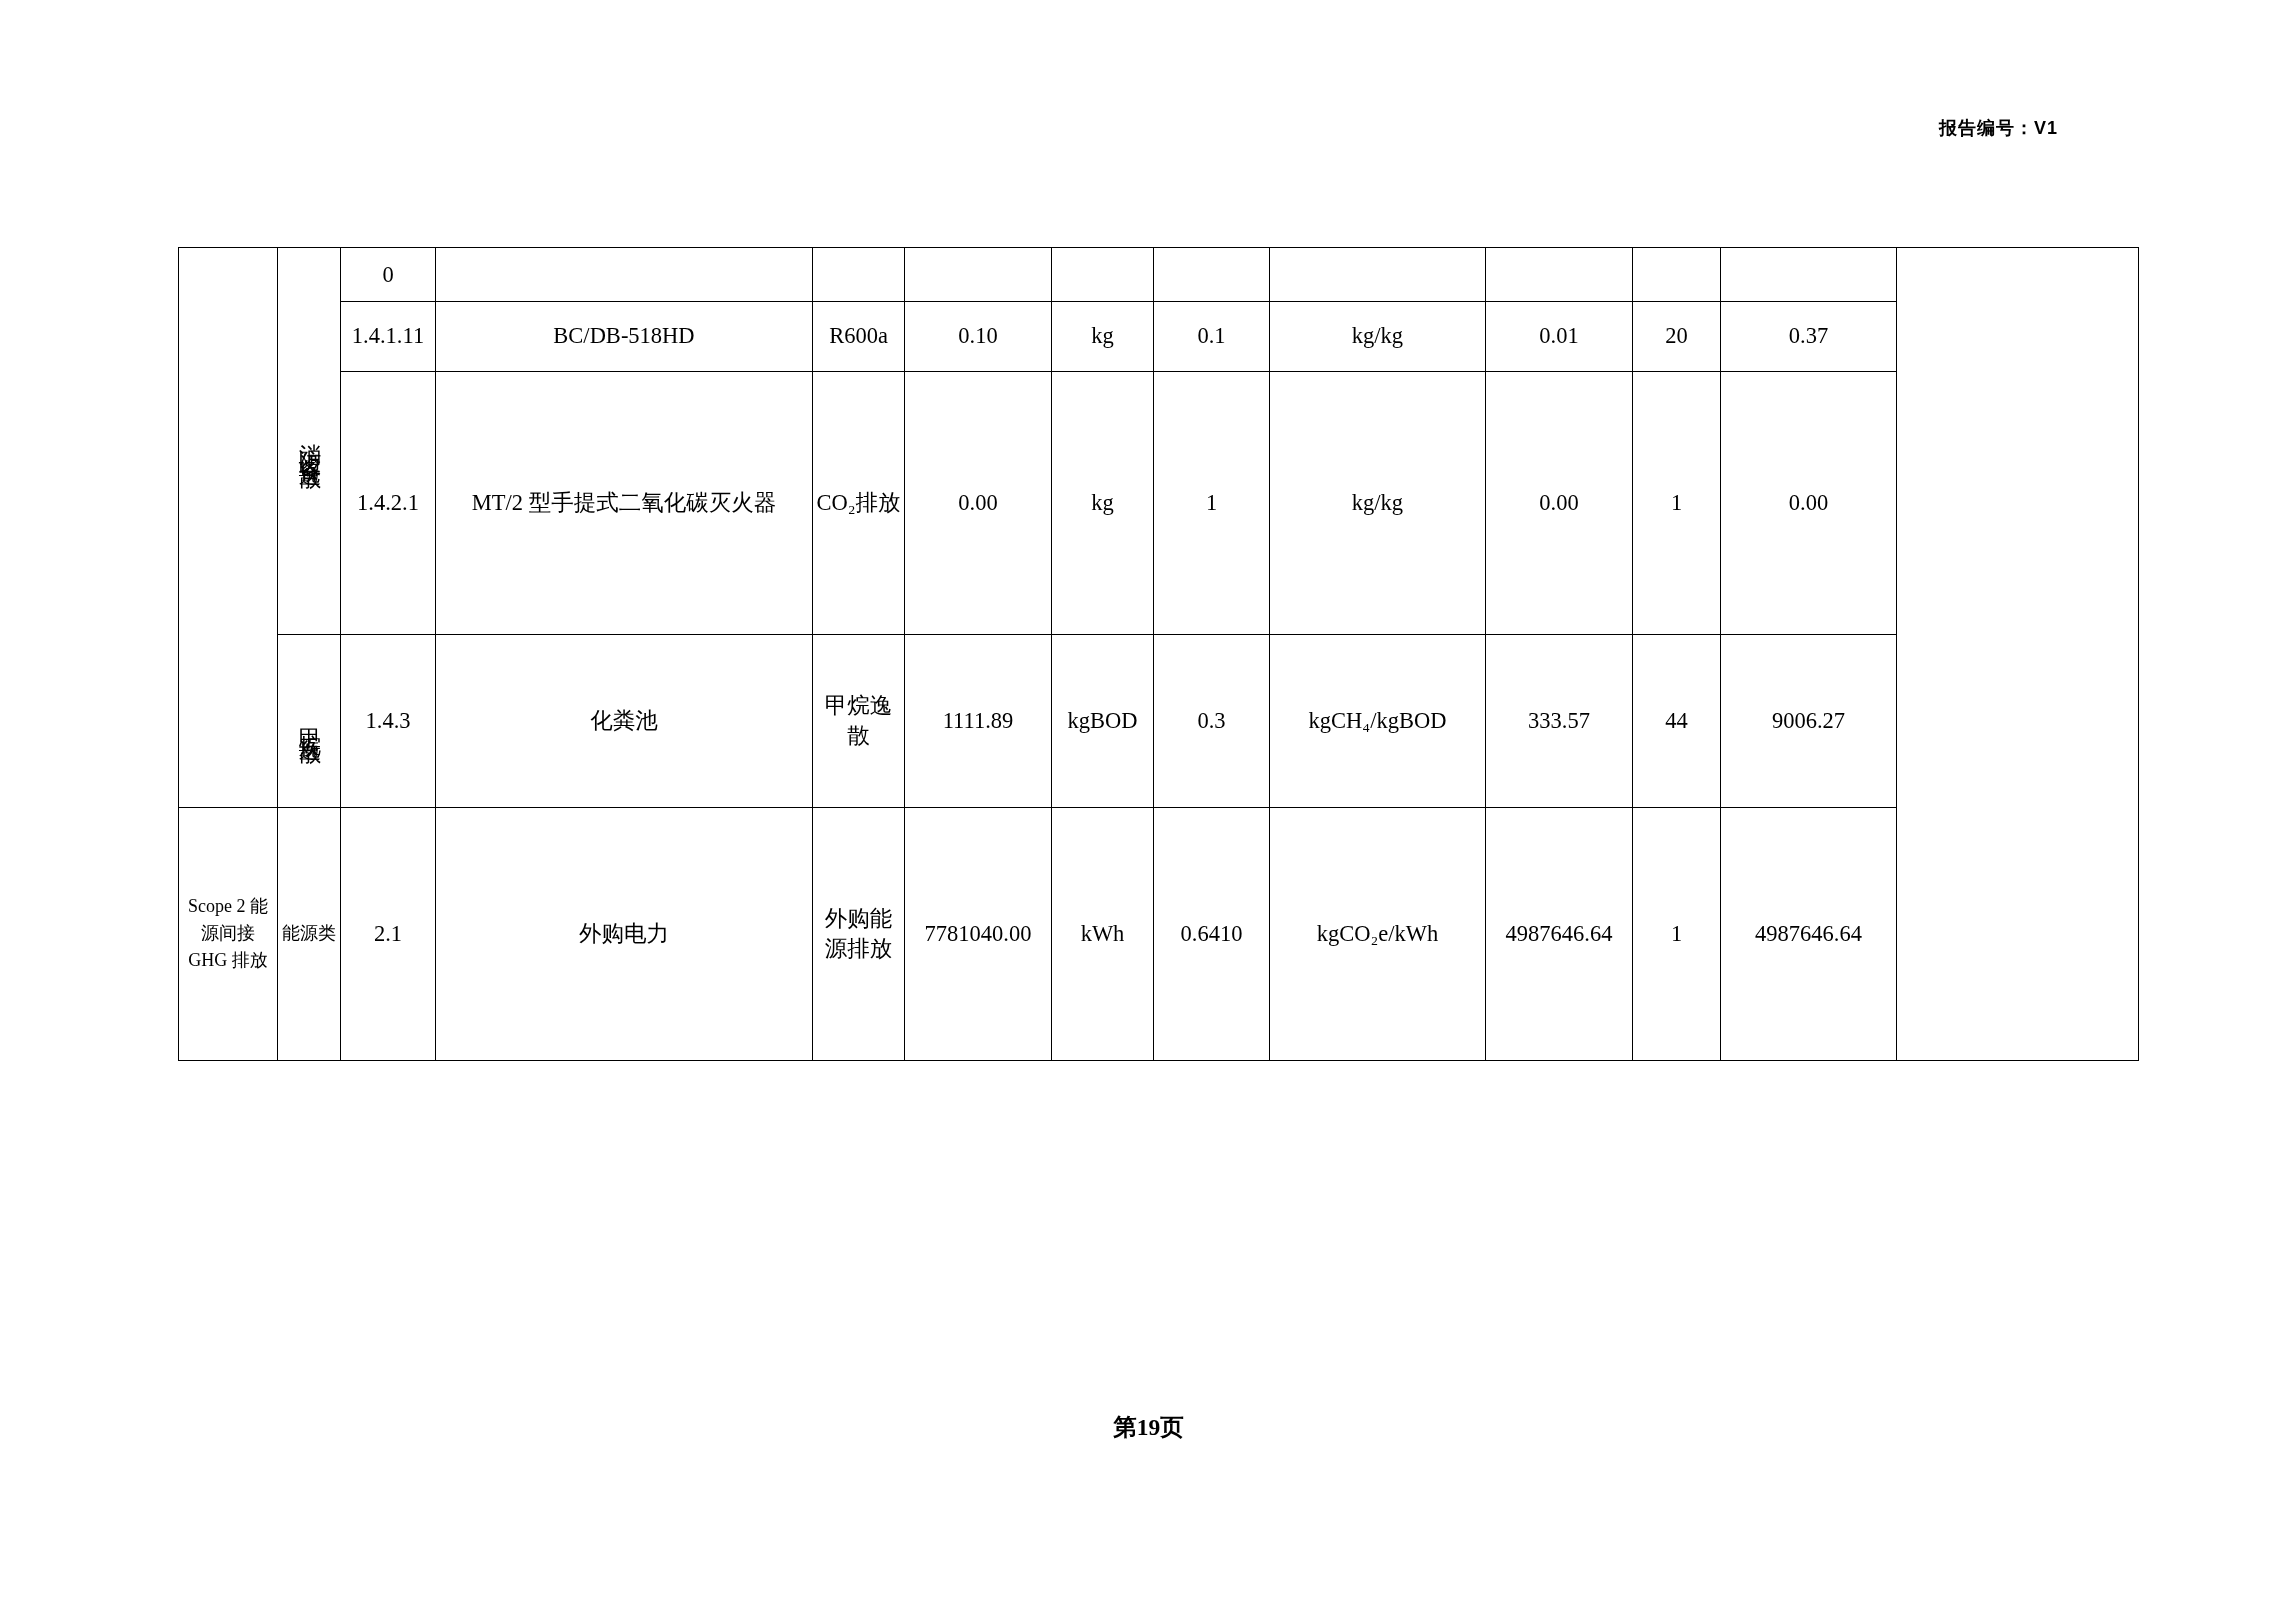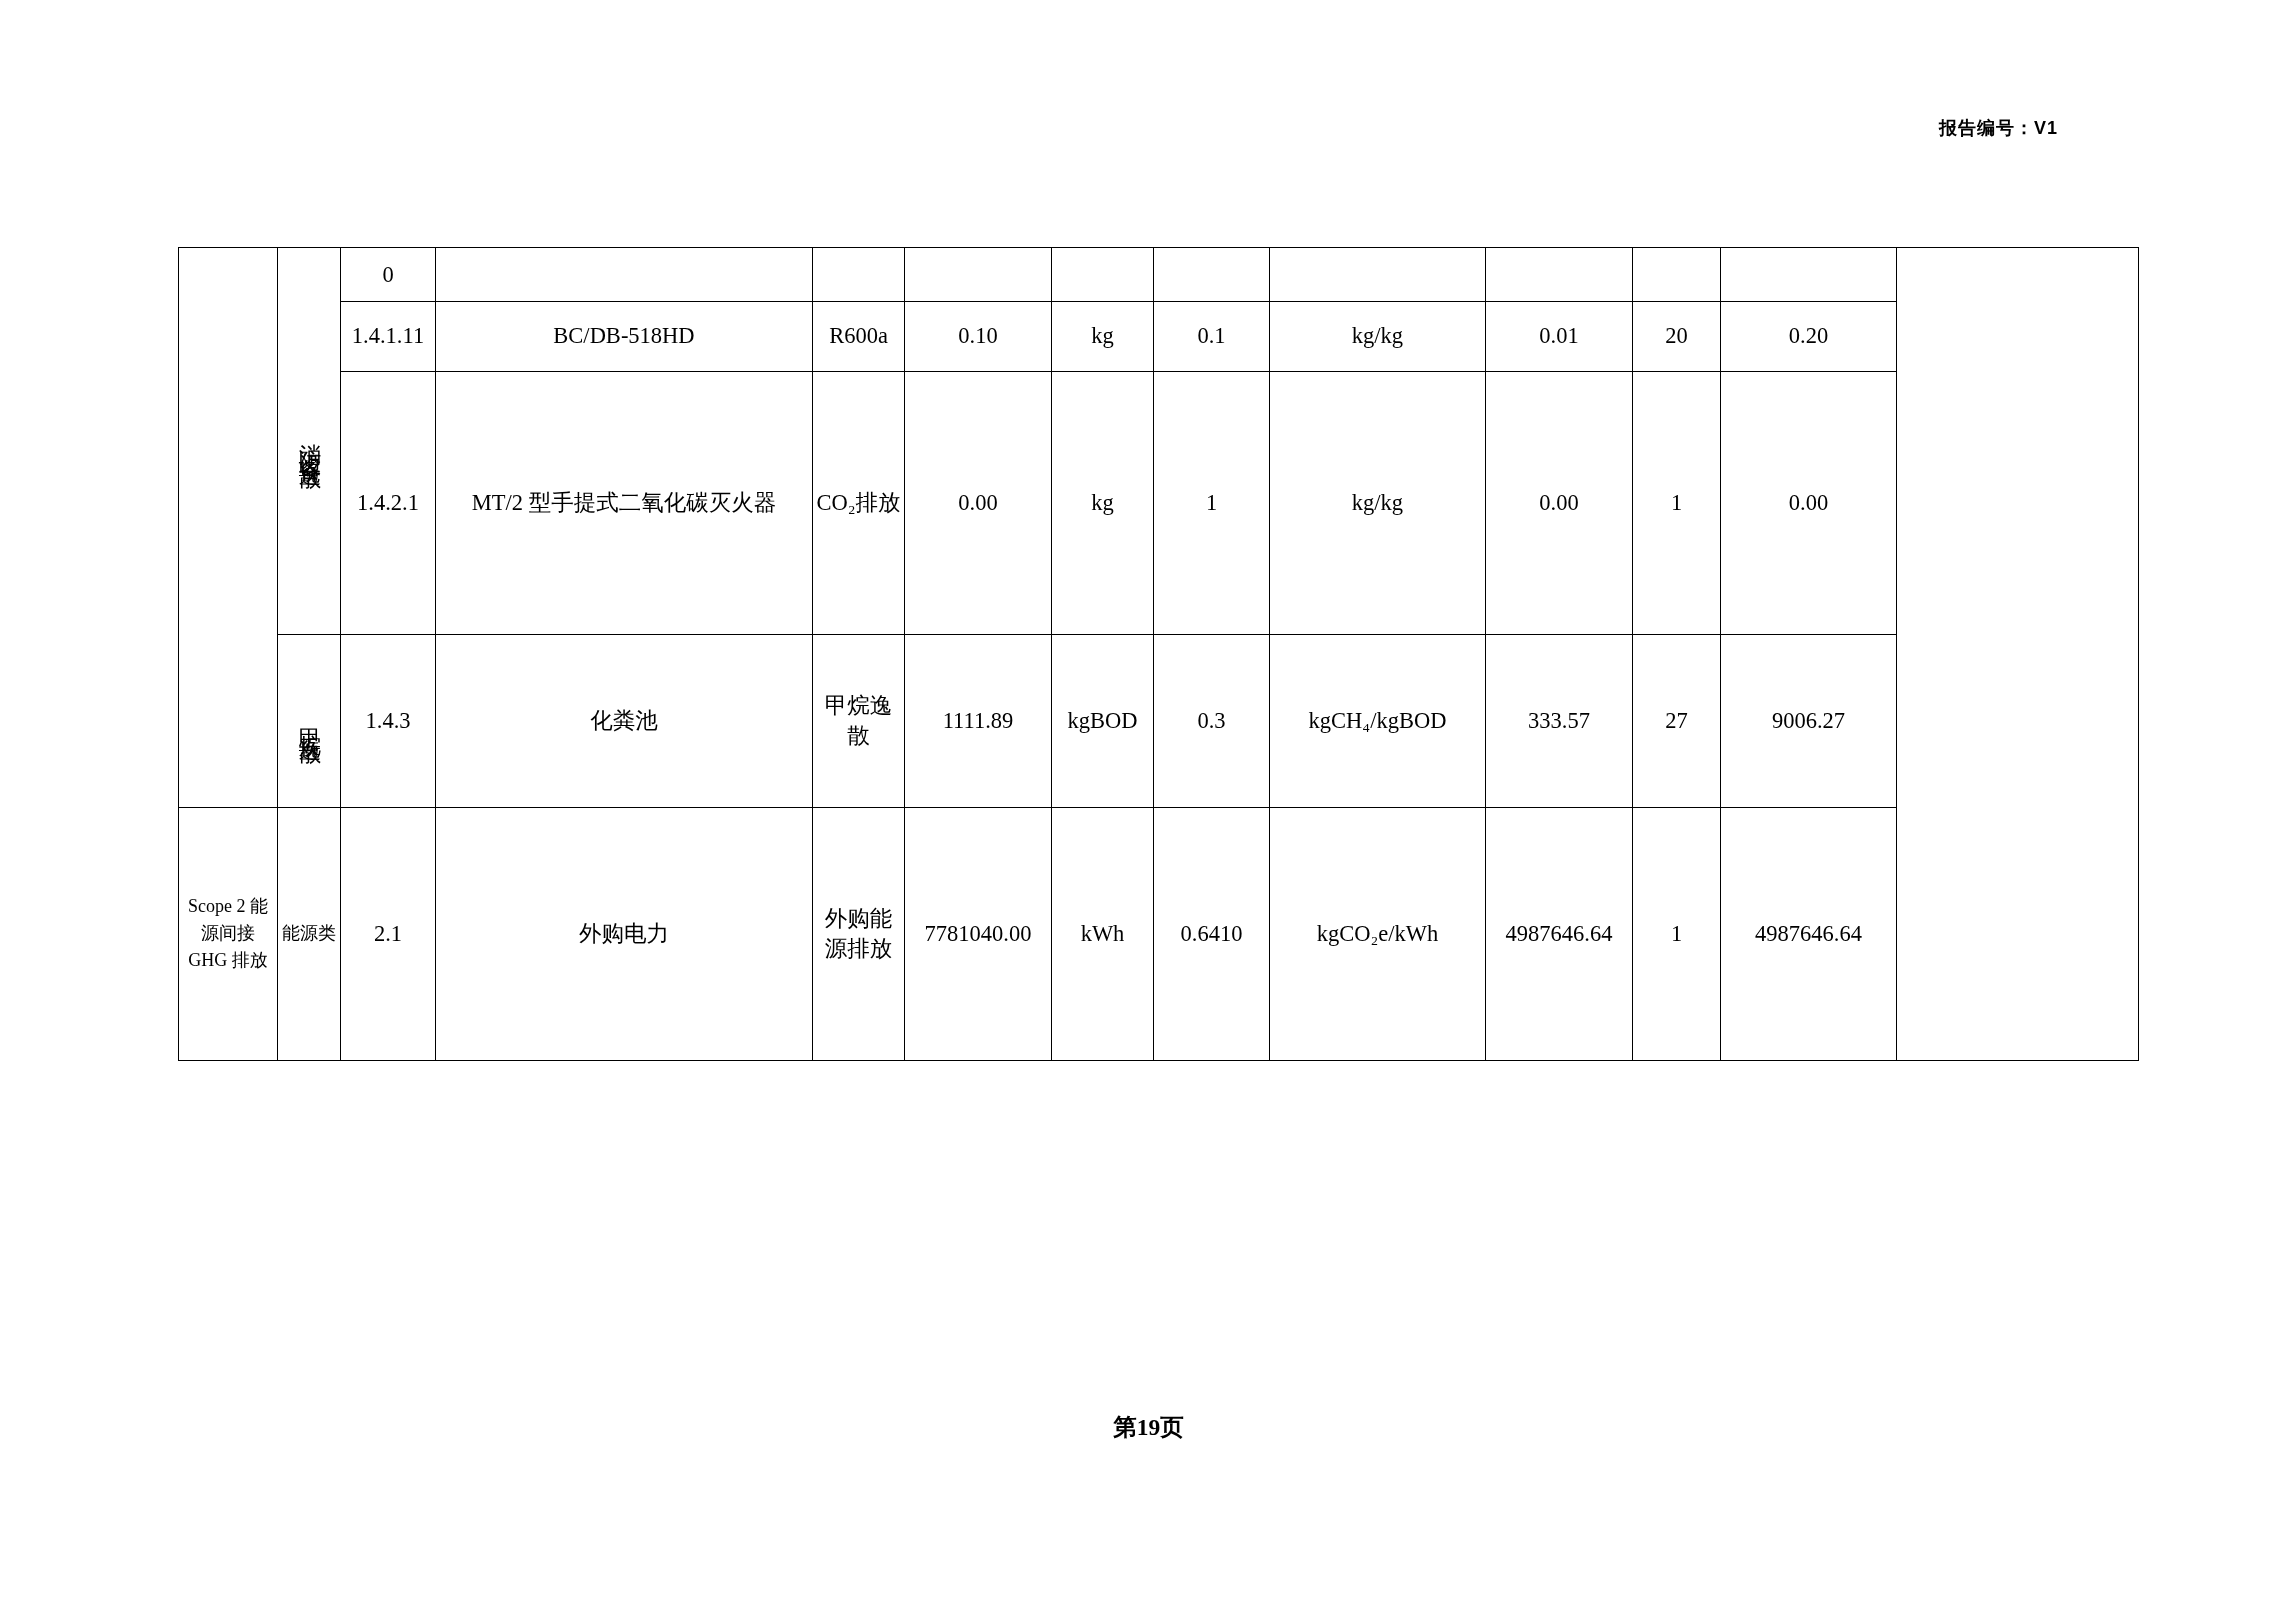--- a/index.html
+++ b/index.html
@@ -139,21 +139,21 @@
         <tr class="row-small">
           <td>1.4.1.11</td>
           <td>BC/DB-518HD</td>
           <td>R600a</td>
           <td>0.10</td>
           <td>kg</td>
           <td>0.1</td>
           <td>kg/kg</td>
           <td>0.01</td>
           <td>20</td>
-          <td>0.20</td>
+          <td>0.37</td>
         </tr>
 
         <tr style="height:263px;">
           <td>1.4.2.1</td>
           <td>MT/2 型手提式二氧化碳灭火器</td>
           <td>CO₂排放</td>
           <td>0.00</td>
           <td>kg</td>
           <td>1</td>
           <td>kg/kg</td>
@@ -167,21 +167,21 @@
             <div class="vert">甲烷逸散</div>
           </td>
           <td>1.4.3</td>
           <td>化粪池</td>
           <td>甲烷逸散</td>
           <td>1111.89</td>
           <td>kgBOD</td>
           <td>0.3</td>
           <td>kgCH₄/kgBOD</td>
           <td>333.57</td>
-          <td>27</td>
+          <td>44</td>
           <td>9006.27</td>
         </tr>
 
         <tr style="height:253px;">
           <td>
             <div class="scope-cell">Scope 2 能源间接 GHG 排放</div>
           </td>
           <td>
             <div class="scope-cell">能源类</div>
           </td>

